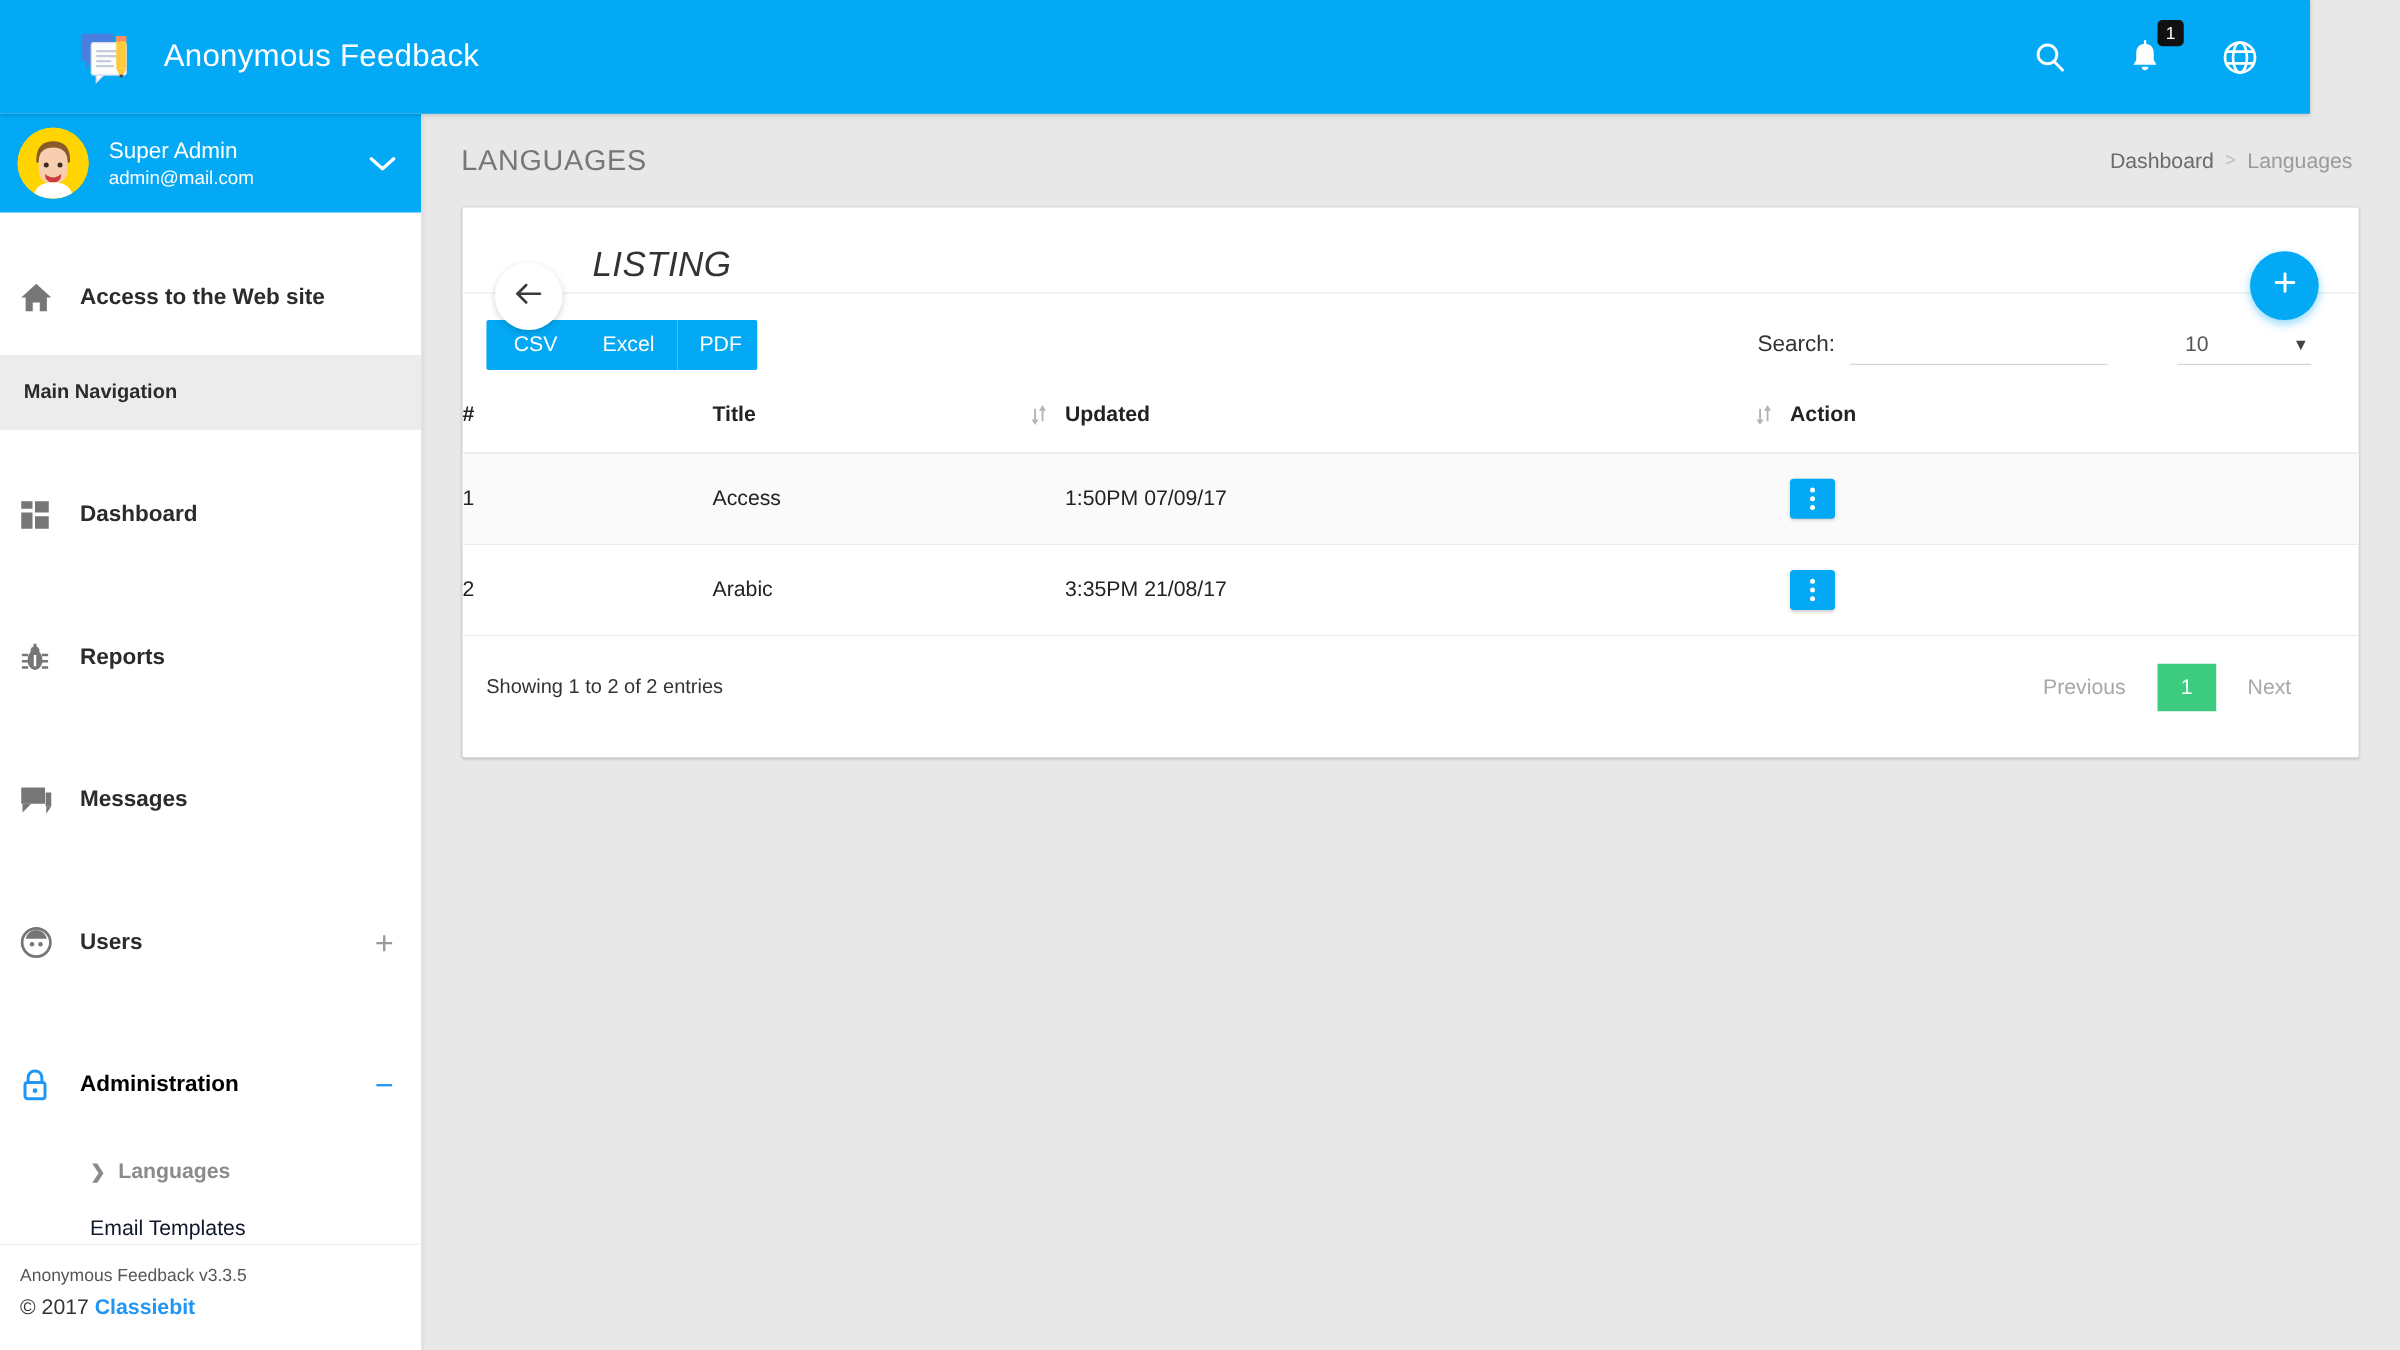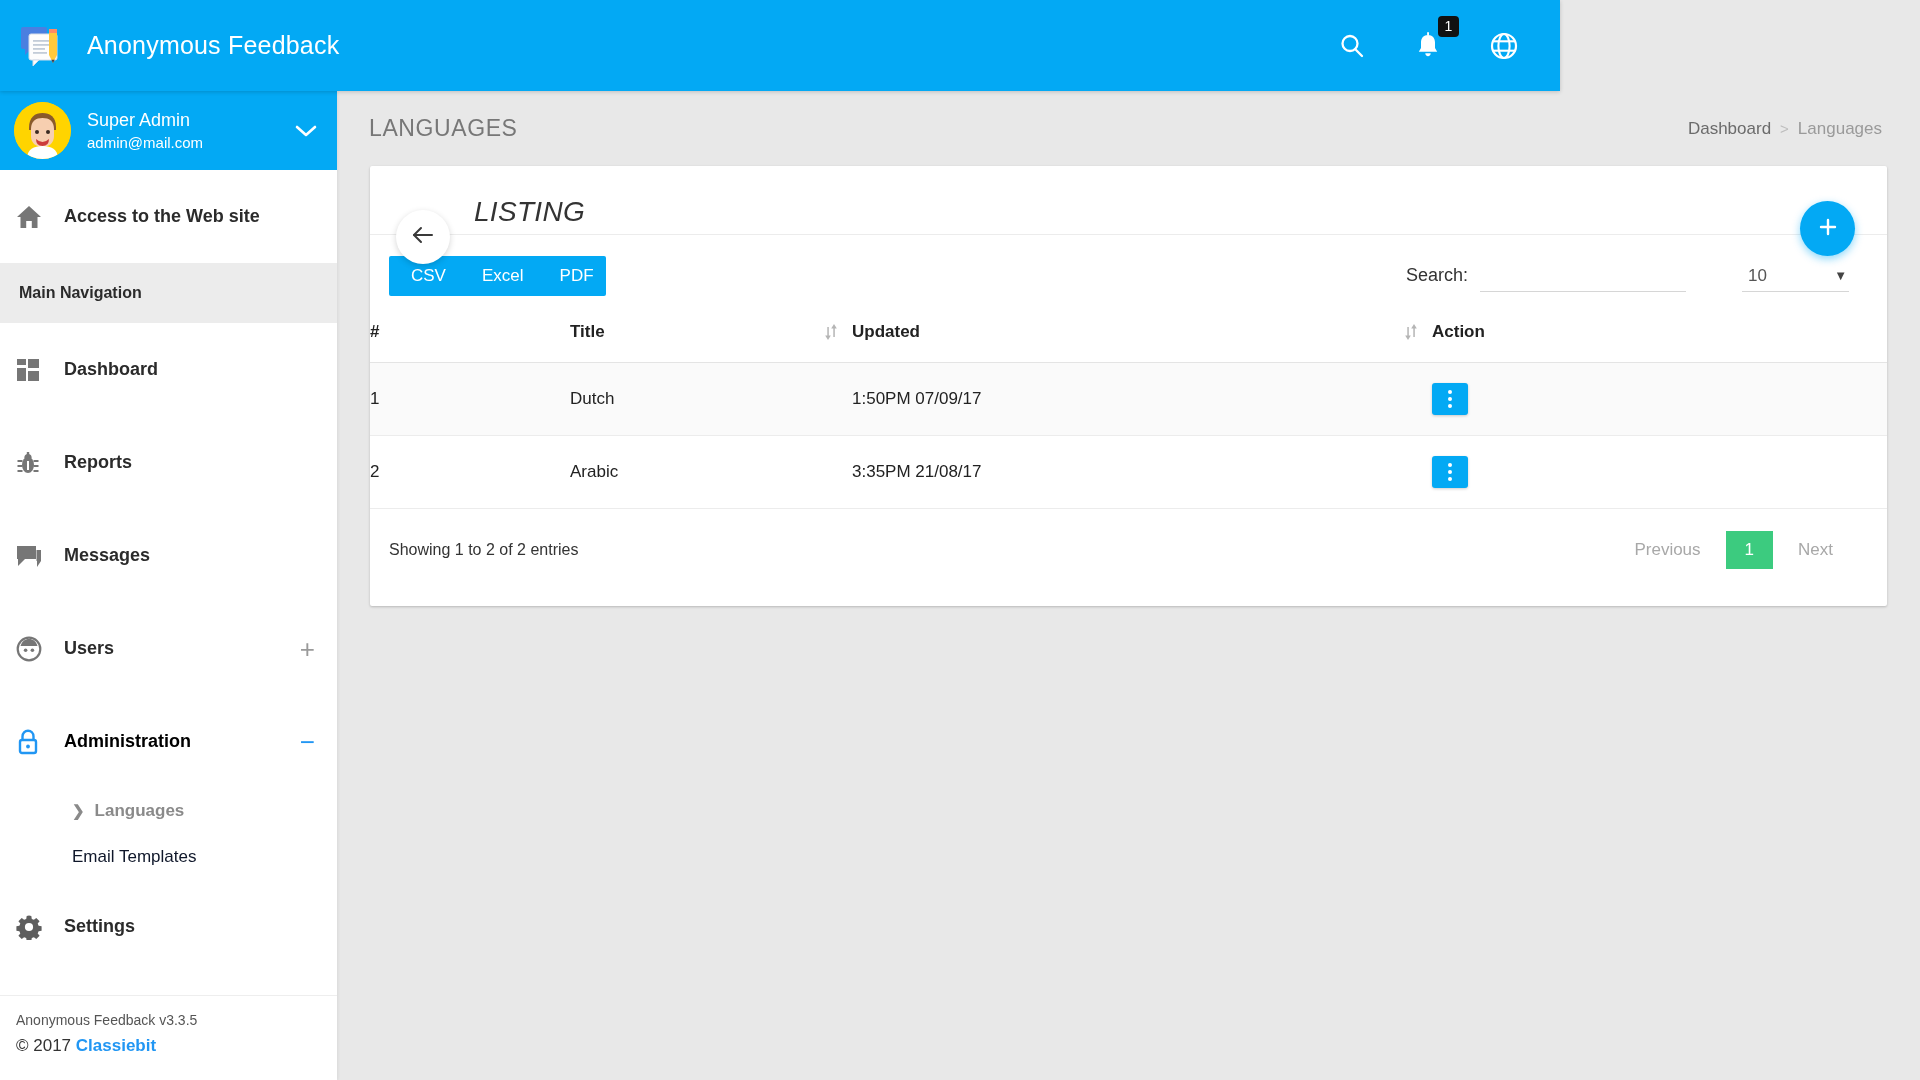--- a/index.html
+++ b/index.html
@@ -7,25 +7,26 @@
   html, body {
     width: 1920px; height: 1080px;
     font-family: "Liberation Sans", sans-serif;
     background: #e8e8e8;
     overflow: hidden;
   }
 
   
   .topbar {
     position: absolute; top: 0; left: 0;
-    width: 1560px; height: 91px;
+    width: 1848px; height: 91px;
     background: #03a9f4;
     display: flex; align-items: center;
     z-index: 30;
     box-shadow: 0 1px 4px rgba(0,0,0,.18);
+    padding-left: 44px;
   }
   .brand {
     width: 337px; height: 91px;
     display: flex; align-items: center; padding-left: 18px;
     flex: 0 0 337px;
   }
   .brand-logo { width: 50px; height: 50px; position: relative; flex: 0 0 50px; }
   .brand-title {
     color: #fff; font-size: 25px; font-weight: 400;
     margin-left: 19px; letter-spacing: .2px; white-space: nowrap;
@@ -70,21 +71,21 @@
     background: #ffd400; flex: 0 0 57px; position: relative; overflow: hidden;
   }
   .user-meta { margin-left: 16px; flex: 1 1 auto; }
   .user-name { color: #fff; font-size: 18px; line-height: 1.25; }
   .user-email { color: #fff; font-size: 15px; line-height: 1.3; margin-top: 1px; }
   .chevron-wrap { width: 26px; display: flex; align-items: center; justify-content: center; cursor: pointer; }
 
   .nav-item {
     display: flex; align-items: center;
     height: 93px; padding: 0 22px 0 16px;
-    cursor: pointer; position: relative;
+    cursor: pointer; position: relative; margin-top: 21px;
   }
   .nav-ico {
     width: 40px; flex: 0 0 40px;
     display: flex; align-items: center; justify-content: flex-start;
   }
   .nav-label {
     font-size: 18px; color: #2b2b2b; font-weight: bold;
     margin-left: 8px; flex: 1 1 auto; white-space: nowrap;
   }
   .nav-label.active { color: #000000; }
@@ -508,21 +509,21 @@
           <th class="c-act">
             <div class="th-inner">
                 <span>Action</span>
               </div>
           </th>
         </tr>
       </thead>
       <tbody>
         <tr class="alt">
           <td class="c-num">1</td>
-          <td>Dutch</td>
+          <td>Access</td>
           <td>1:50PM 07/09/17</td>
           <td>
             <button class="kebab-btn">
               <span class="kebab-dot"></span>
               <span class="kebab-dot"></span>
               <span class="kebab-dot"></span>
             </button>
           </td>
         </tr>
         <tr>

